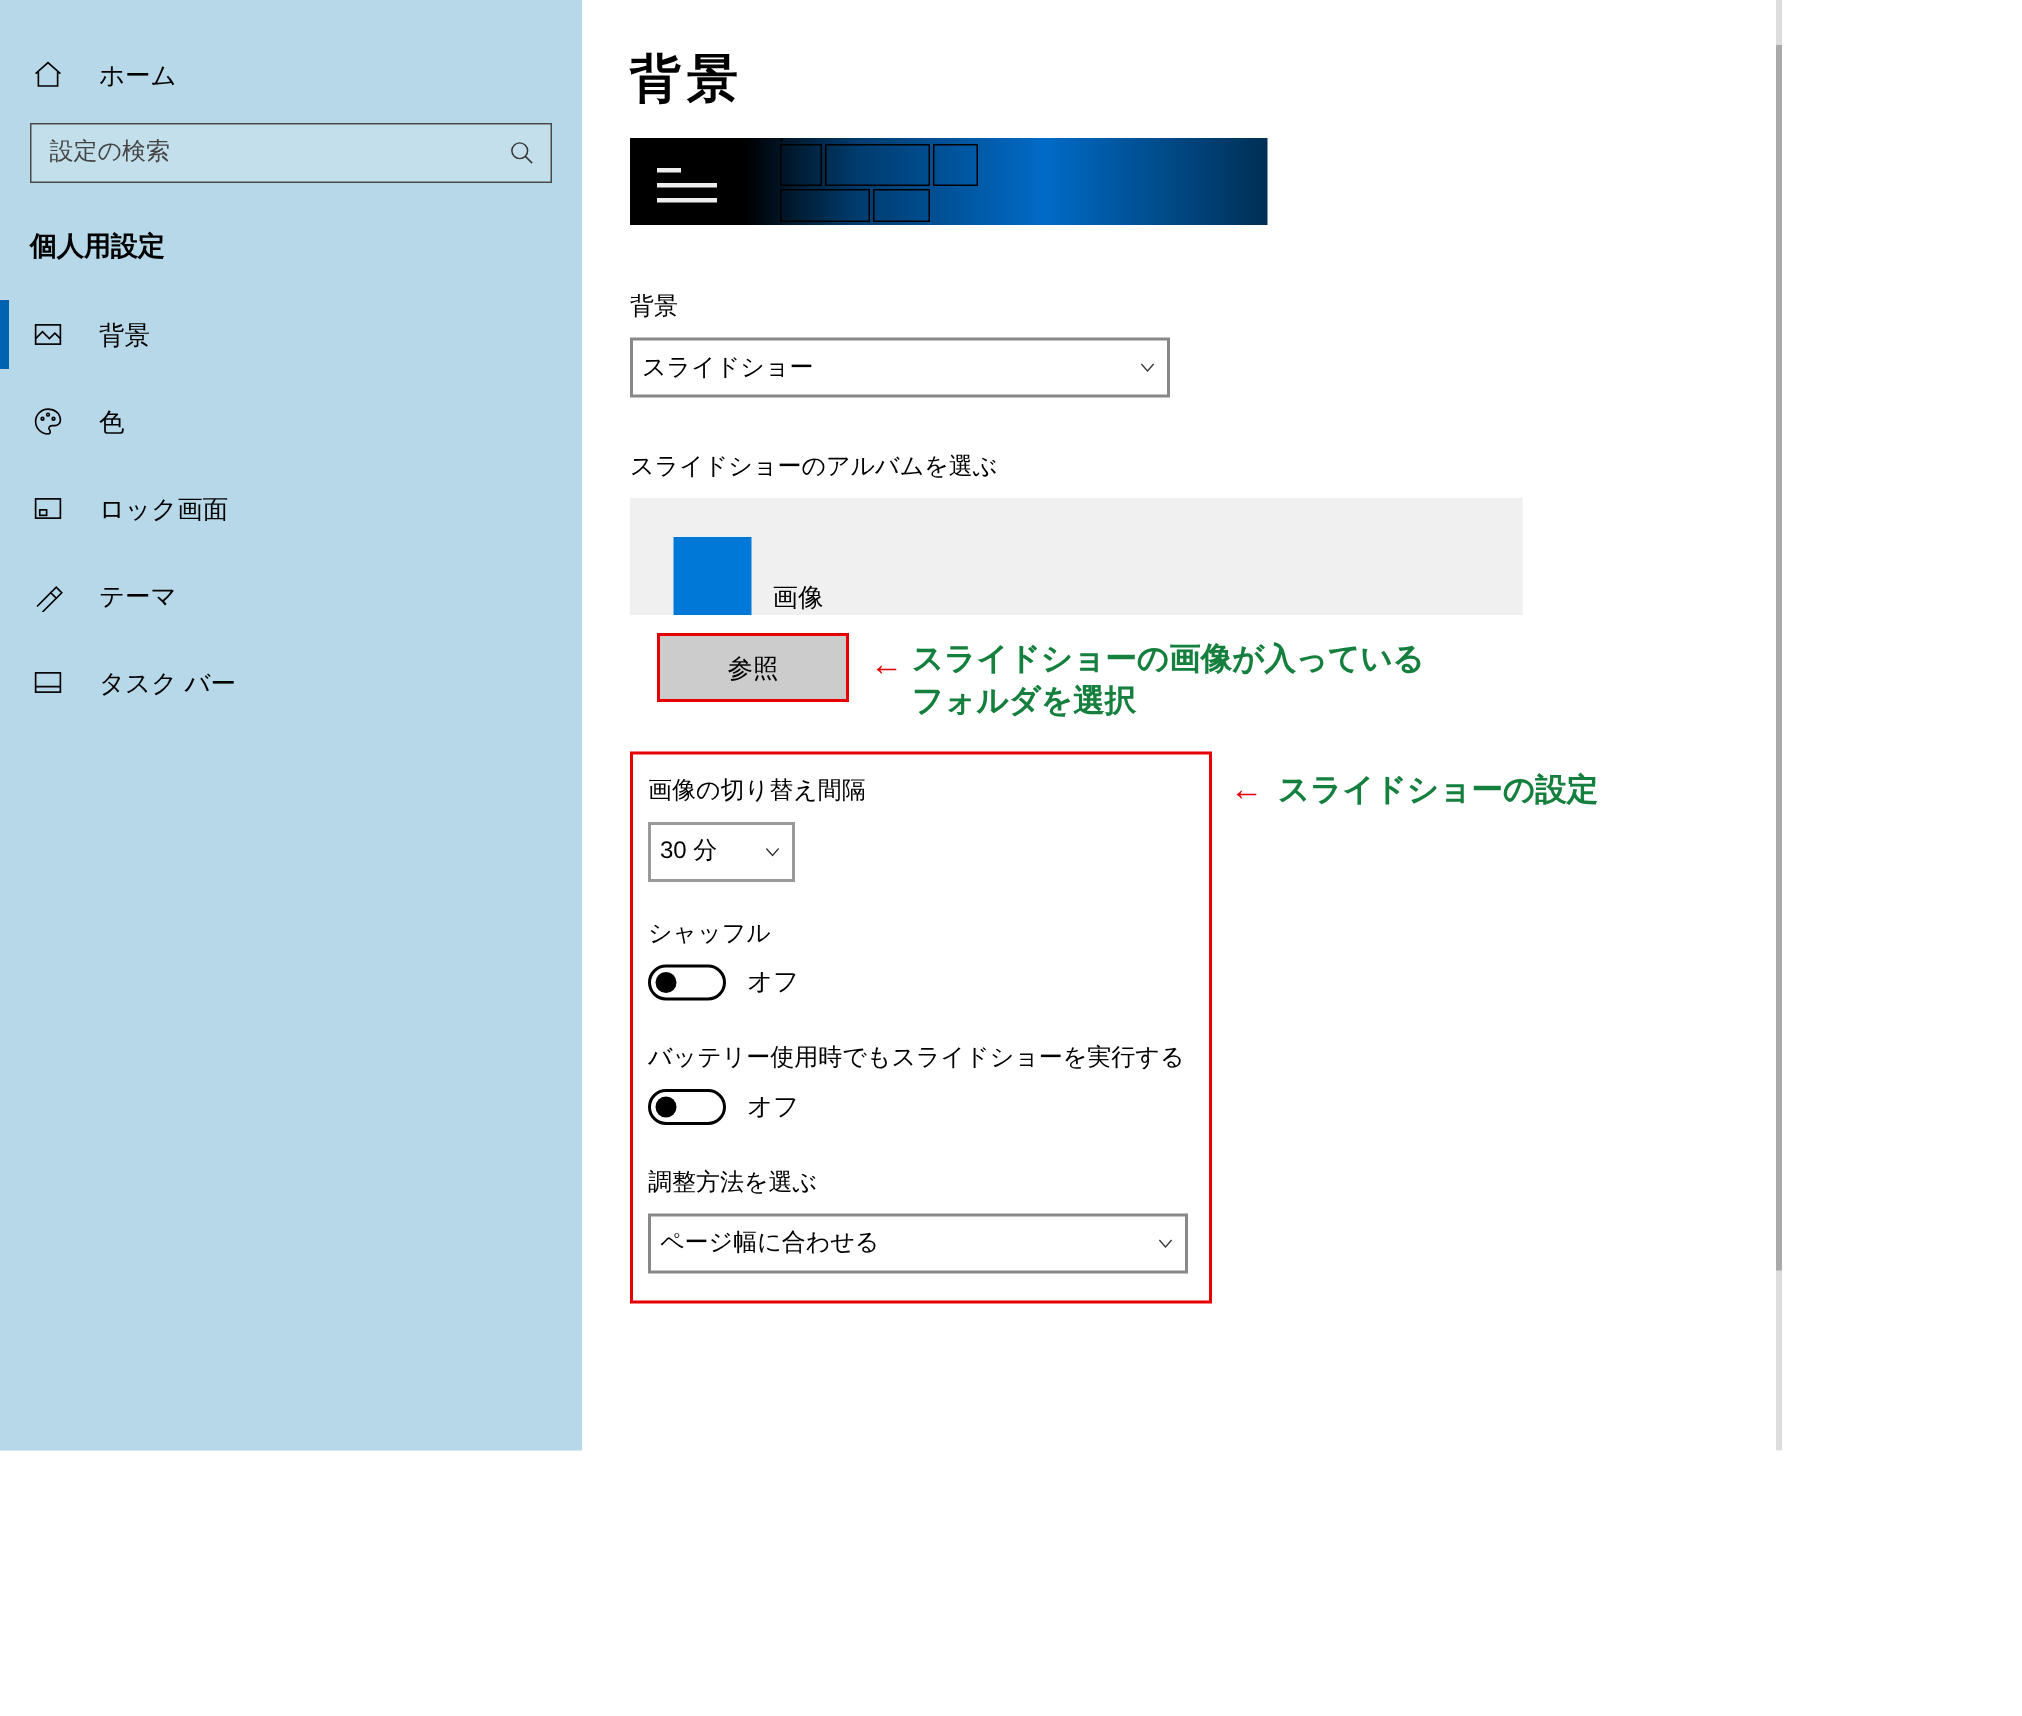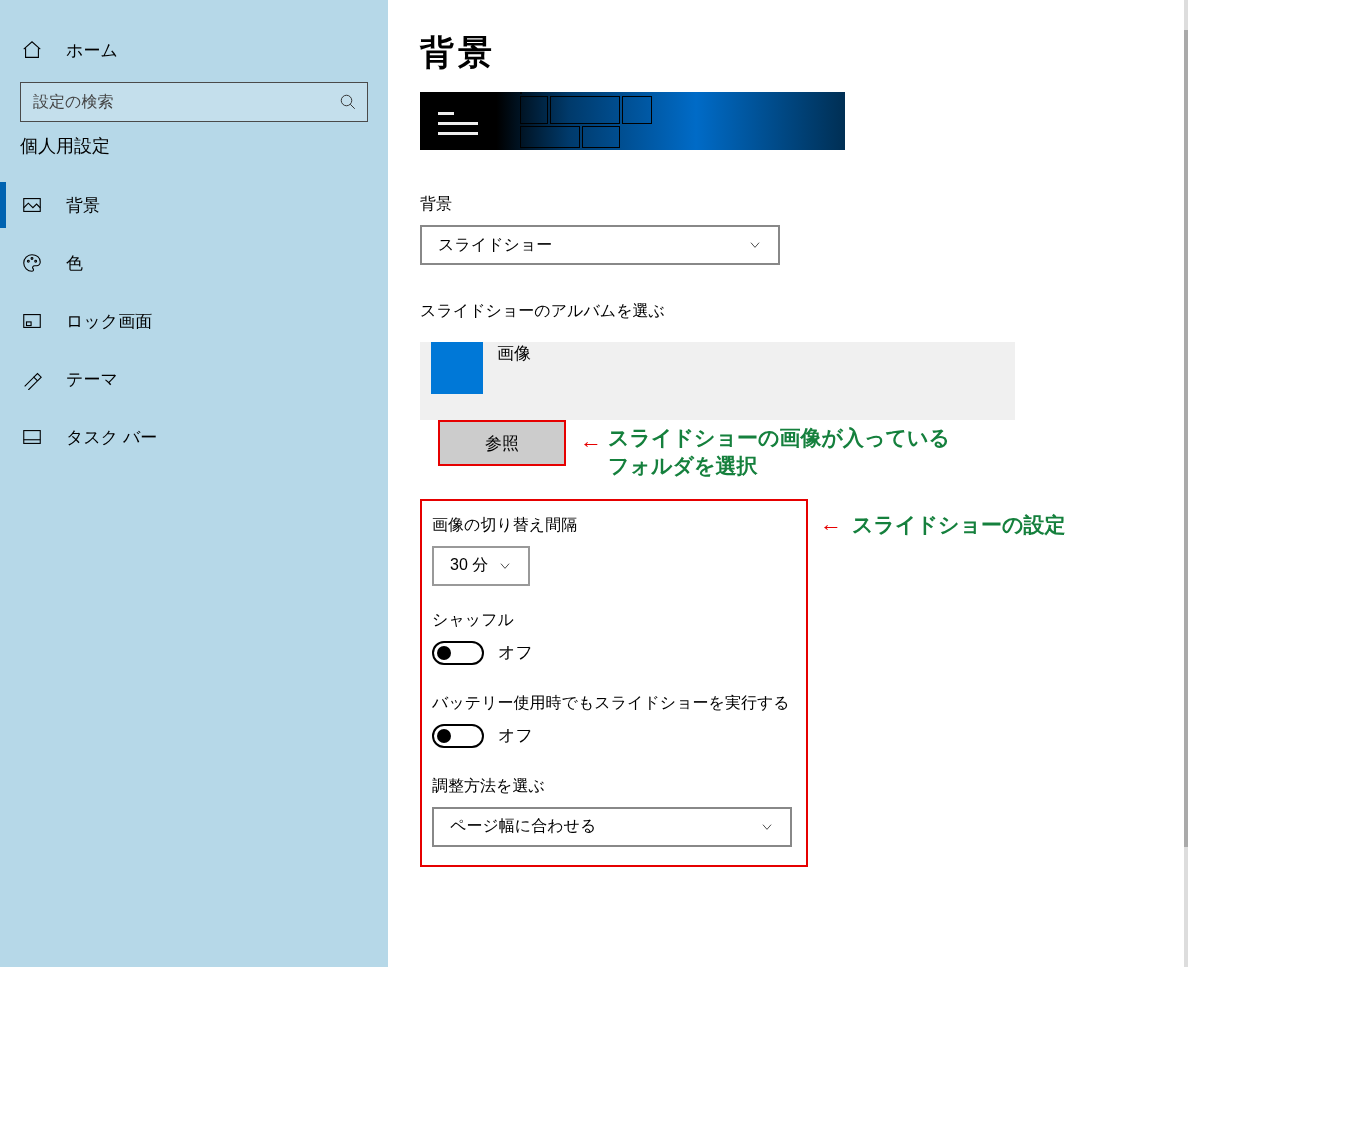--- a/index.html
+++ b/index.html
@@ -86,22 +86,22 @@
     font-size: 17px;
     position: relative;
   }
   .home-row {
     margin-bottom: 8px;
     height: 48px;
   }
   .category-header {
     padding-left: 20px;
     font-size: 18px;
-    font-weight: 400;
-    margin: 12px 0 18px 0;
+    font-weight: 700;
+    margin: 30px 0 18px 0;
   }
   .nav-icon {
     width: 24px;
     height: 24px;
     display: flex;
     align-items: center;
     justify-content: center;
     margin-right: 22px;
     flex: 0 0 24px;
   }
@@ -188,21 +188,21 @@
   .field-label {
     font-size: 16px;
     margin-bottom: 10px;
   }
   .combo {
     border: 2px solid #888;
     height: 40px;
     width: 360px;
     display: flex;
     align-items: center;
-    padding: 0 16px;
+    padding: 0 6px;
     box-sizing: border-box;
     justify-content: space-between;
     font-size: 16px;
     background: #fff;
   }
   .combo .chevron {
     width: 14px; height: 14px;
   }
   .combo .chevron svg { stroke: #333; stroke-width: 1.5; fill: none; }
   .combo.small {
@@ -211,36 +211,36 @@
   }
 
   .section-gap { height: 36px; }
   .small-gap { height: 24px; }
 
   .album-box {
     width: 595px;
     height: 78px;
     background: #f0f0f0;
     display: flex;
-    align-items: flex-start;
-    padding: 0 11px;
-    box-sizing: border-box;
-    margin-top: 20px;
+    align-items: flex-end;
+    padding: 0 29px;
+    box-sizing: border-box;
+    margin-top: 10px;
   }
   .album-tile {
     width: 52px; height: 52px;
     background: #0078d7;
     margin-right: 14px;
   }
   .album-name { font-size: 17px; }
 
   .browse-row {
     display: flex;
     align-items: flex-start;
-    margin-top: 2px;
+    margin-top: 14px;
     padding-left: 20px;
   }
   .browse-btn {
     width: 124px;
     height: 42px;
     background: #ccc;
     display: flex;
     align-items: center;
     justify-content: center;
     font-size: 17px;

